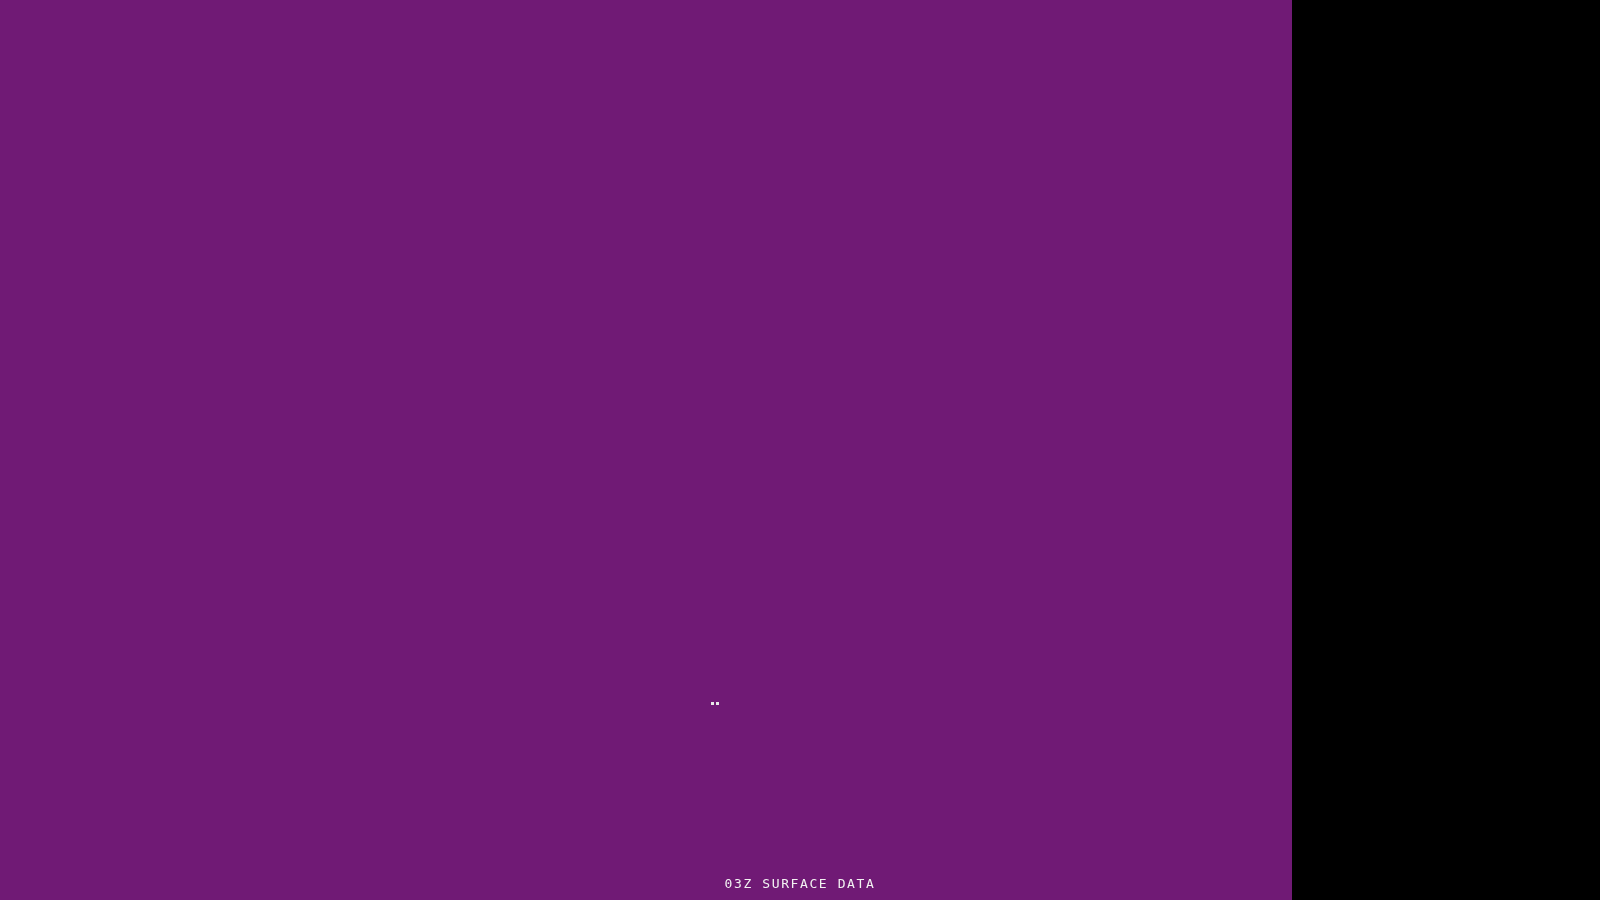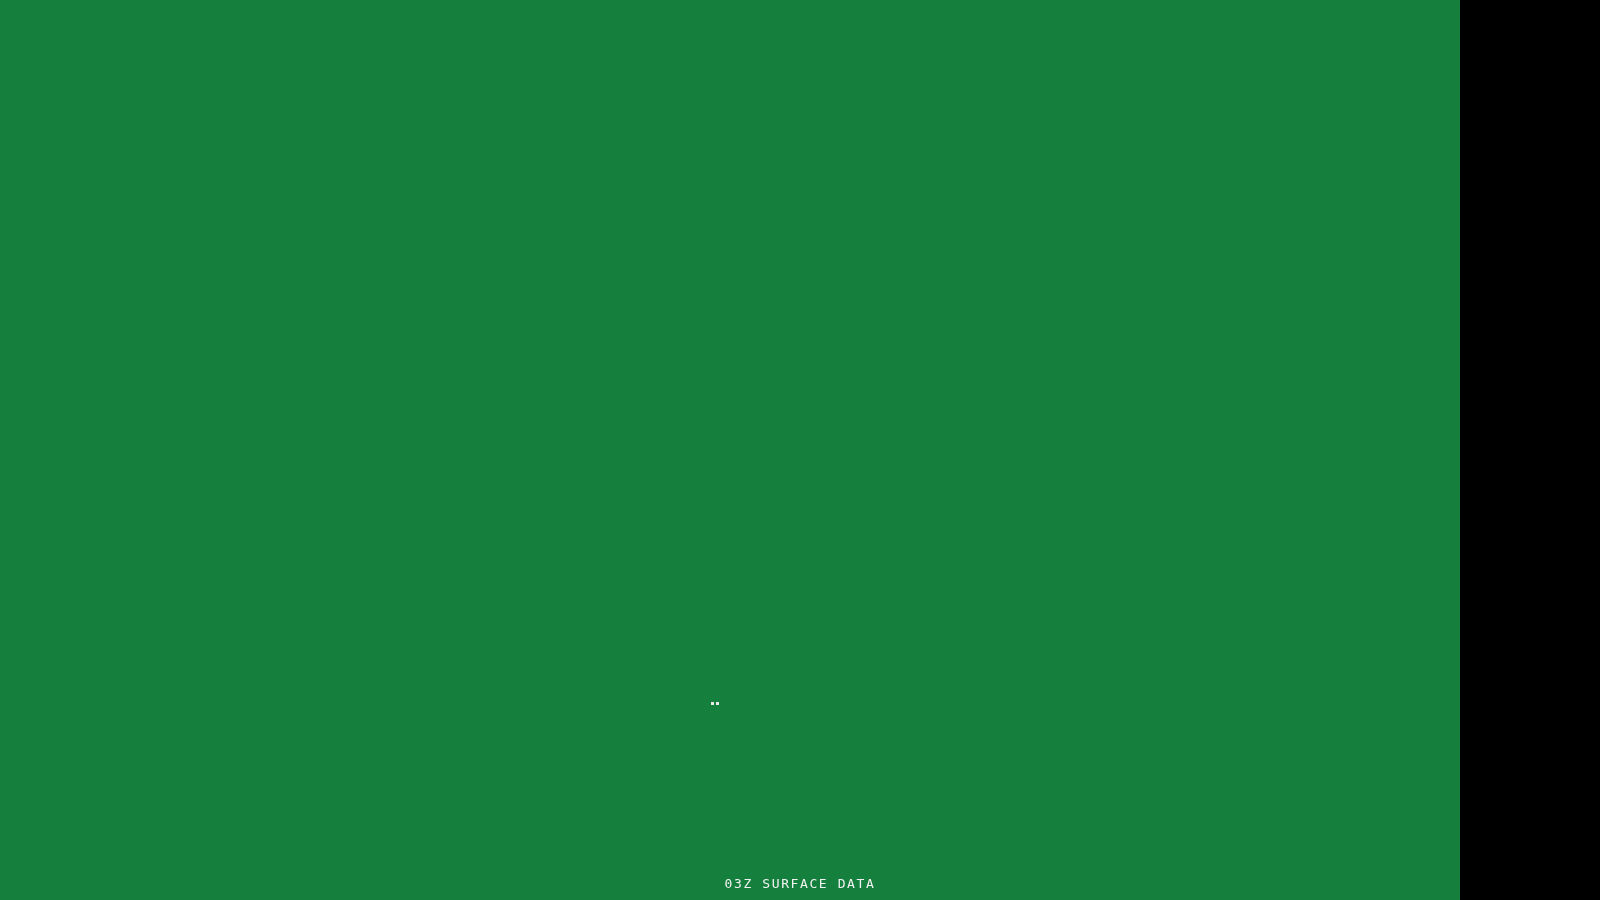--- a/index.html
+++ b/index.html
@@ -12,23 +12,24 @@
   }
   body {
     position: relative;
     font-family: "DejaVu Sans Mono", monospace;
     color: #ffffff;
   }
   #screen {
     position: absolute;
     left: 0;
     top: 0;
-    width: 1460px;
+    width: 1276px;
     height: 900px;
-    background: #15803d;
+    background: #701a75;
+    padding-left: 16px;
   }
   
   #plot-markers {
     position: absolute;
     left: 711px;
     top: 701px;
     width: 14px;
     height: 6px;
   }
   .marker-dot {

